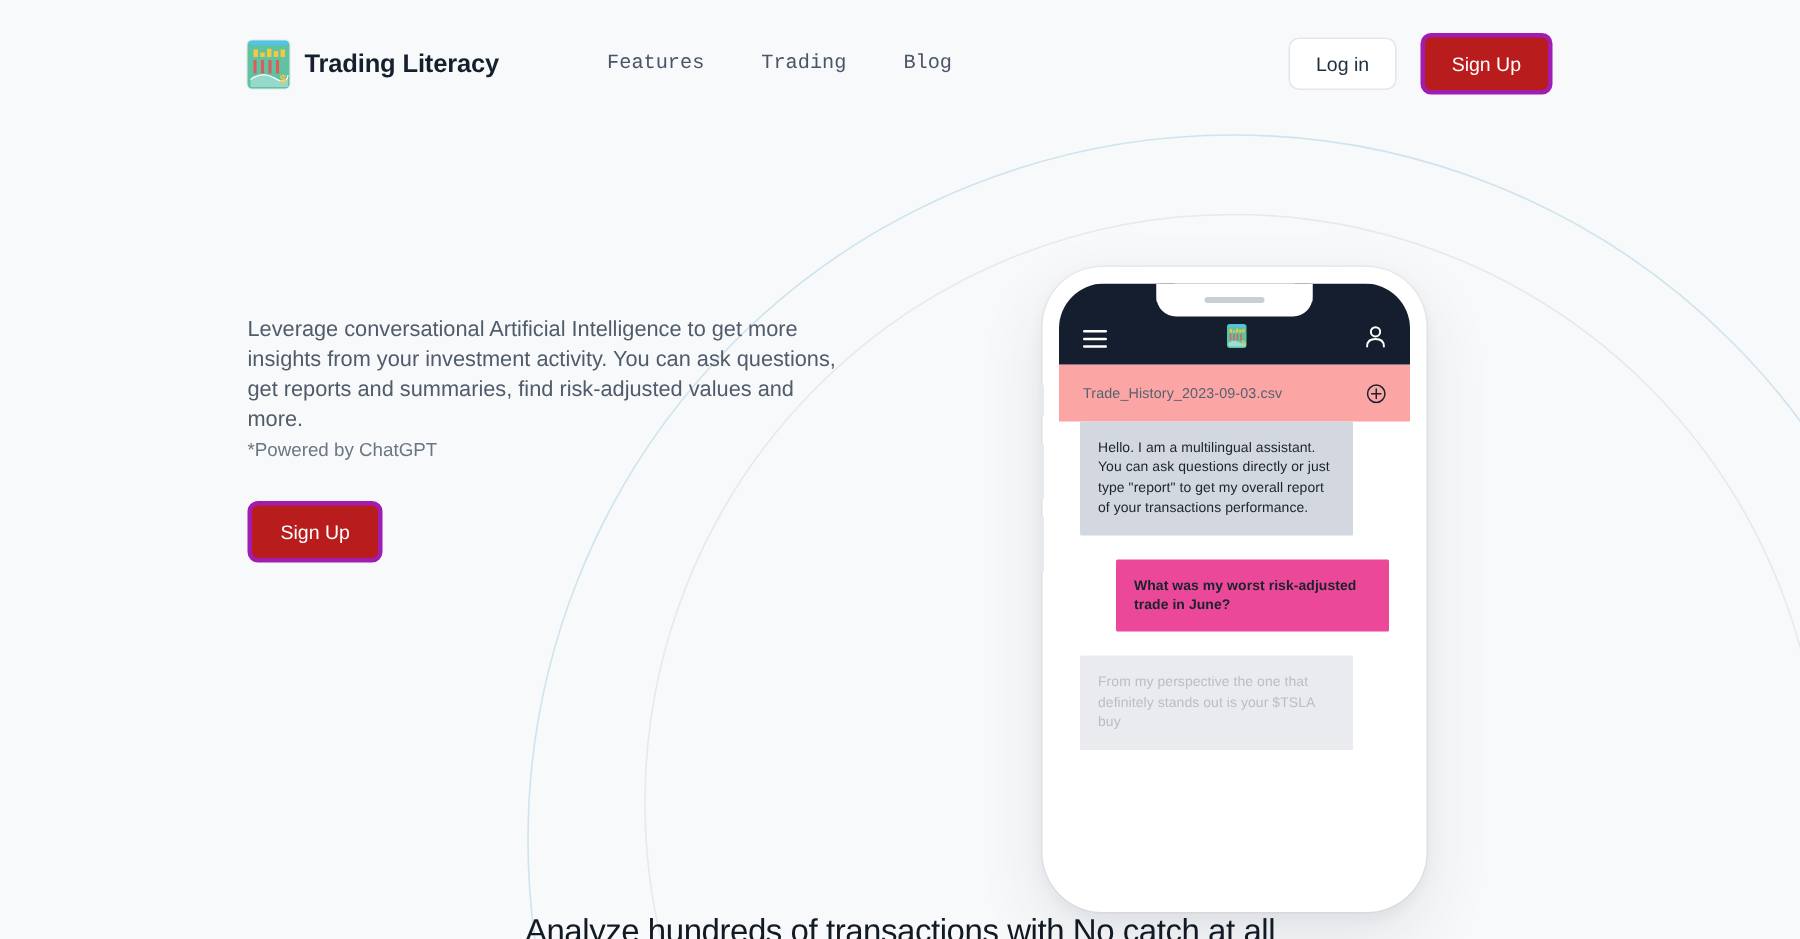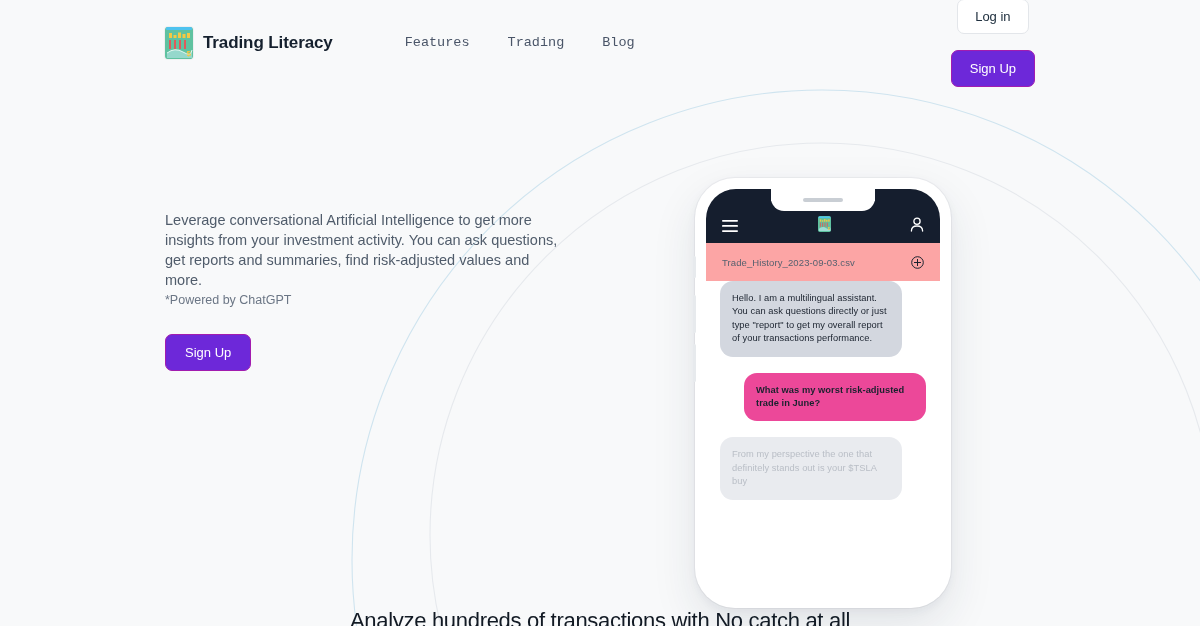--- a/index.html
+++ b/index.html
@@ -76,43 +76,42 @@
     cursor: pointer;
     white-space: nowrap;
     font-family: Liberation Mono, monospace;
   }
 
   .nav-actions {
     margin-left: auto;
     display: flex;
     align-items: center;
     gap: 16px;
-    flex-direction: column;
   }
 
   .btn {
     font-family: "Liberation Sans", sans-serif;
     font-size: 13px;
     border-radius: 7px;
     cursor: pointer;
     white-space: nowrap;
     line-height: 1;
   }
 
   .btn-ghost {
     padding: 10px 17px;
     background: #ffffff;
     border: 1px solid #e3e6ea;
     color: #20303f;
   }
 
   .btn-dark {
     padding: 11px 18px;
-    background: #6d28d9;
-    border: 1px solid #a21caf;
+    background: #b91c1c;
+    border: 3px solid #a21caf;
     color: #ffffff;
   }
 
   
   .hero {
     position: relative;
     z-index: 4;
     display: flex;
     padding: 0 165px;
   }
@@ -279,21 +278,21 @@
 
   .chat {
     padding: 0 14px;
     display: flex;
     flex-direction: column;
     gap: 16px;
   }
 
   .bubble {
     max-width: 182px;
-    border-radius: 13px;
+    border-radius: 1px;
     padding: 11px 12px;
     font-size: 9.3px;
     line-height: 13.4px;
     letter-spacing: 0.05px;
   }
 
   .bubble.bot {
     align-self: flex-start;
     background: #d3d7df;
     color: #1a222e;

